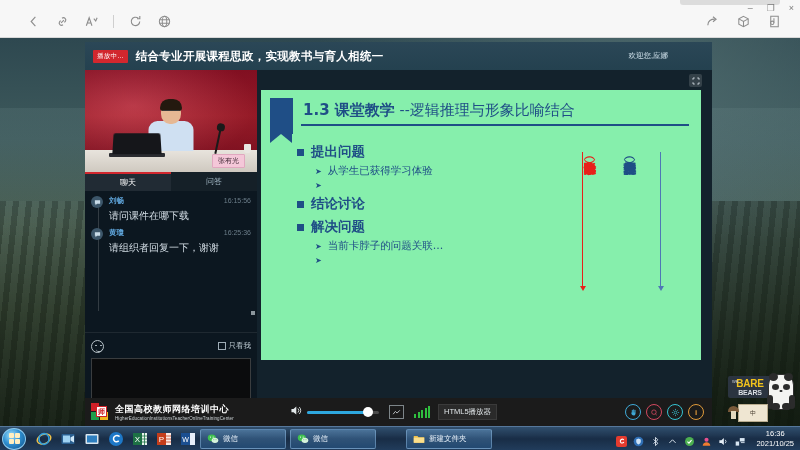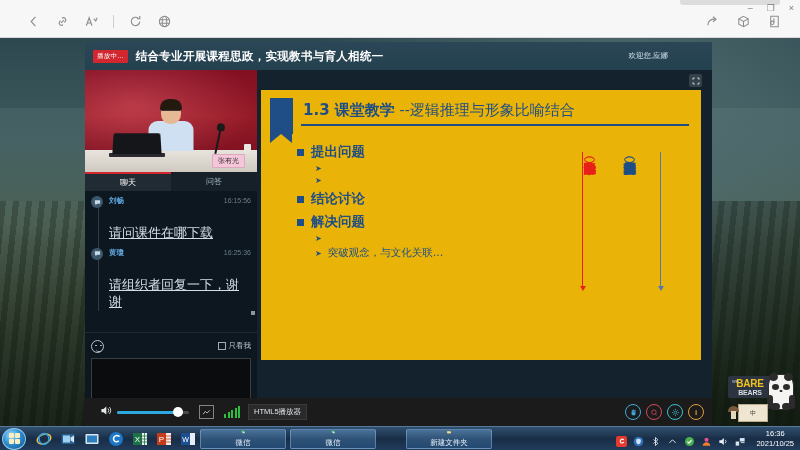--- a/index.html
+++ b/index.html
@@ -127,21 +127,21 @@
   .chat-rail { position: absolute; left: 13px; top: 12px; bottom: 8px; width: 1px; background: rgba(255,255,255,.16); }
   .msg { position: relative; margin-bottom: 6px; padding-left: 18px; }
   .msg-avatar {
     position: absolute; left: 0; top: 0; width: 12px; height: 12px; border-radius: 50%;
     background: #3c566a; display: flex; align-items: center; justify-content: center;
   }
   .msg-avatar svg { width: 7px; height: 7px; color: #c8dbe8; }
   .msg-head { display: flex; align-items: baseline; justify-content: space-between; }
   .msg-name { font-size: 7.5px; color: #5ea3d8; font-weight: bold; font-family: Liberation Serif, serif; }
   .msg-time { font-size: 7px; color: #6b7d89; }
-  .msg-text { font-size: 13px; color: #d4dee6; margin-top: 19px; line-height: 1.3; text-decoration: underline; }
+  .msg-text { font-size: 10px; color: #d4dee6; margin-top: 3px; line-height: 1.3; }
   .chat-scroll-nub { position: absolute; right: 2px; bottom: 4px; width: 4px; height: 4px; background: #8b969c; }
 
   .chat-foot { position: absolute; left: 0; bottom: 0; width: 100%; height: 74px;
     border-top: 1px solid rgba(255,255,255,.08); padding: 5px 6px; }
   .chat-foot-row { display: flex; align-items: center; justify-content: space-between; height: 16px; }
   .emoji-btn { width: 13px; height: 13px; border-radius: 50%; border: 1px solid #b9c4ca;
     position: relative; cursor: pointer; }
   .emoji-btn::before { content:""; position:absolute; left:3px; top:4px; width:1.5px; height:1.5px;
     border-radius:50%; background:#b9c4ca; box-shadow: 5px 0 0 #b9c4ca; }
   .emoji-btn::after { content:""; position:absolute; left:3.5px; top:7px; width:6px; height:3px;
@@ -153,21 +153,21 @@
     border: 1px solid #3a3d3f; }
 
   
   .slide-wrap { position: relative; flex: 1; background: #13222c; padding: 6px 8px 6px 4px; }
   .expand-btn { position: absolute; right: 10px; top: 4px; width: 13px; height: 13px;
     background: rgba(255,255,255,.14); border-radius: 2px; display:flex; align-items:center;
     justify-content:center; cursor: pointer; }
   .expand-btn svg { width: 8px; height: 8px; color: #e4eef4; }
   .slide {
     position: absolute; left: 4px; top: 20px; width: 440px; height: 270px;
-    background: #eab308; overflow: hidden;
+    background: #86efac; overflow: hidden;
   }
   .slide-ribbon { position: absolute; left: 9px; top: 8px; width: 23px; height: 36px; background: #1f4e86; }
   .slide-ribbon::after { content:""; position:absolute; left:0; bottom:-9px; border-left:11.5px solid #1f4e86;
     border-right:11.5px solid #1f4e86; border-bottom:9px solid transparent; }
   .slide-title { position: absolute; left: 42px; top: 11px; right: 12px;
     font-size: 15px; color: #1f4e86; font-weight: bold; white-space: nowrap;
     font-family: "DejaVu Sans", sans-serif; }
   .slide-title .sub { font-weight: normal; font-family: "DejaVu Serif", serif; }
   .slide-rule { position: absolute; left: 40px; right: 12px; top: 34px; height: 1.5px; background: #1f4e86; }
 
@@ -264,21 +264,21 @@
     border: 1px solid #8ecbf0; display: flex; align-items: center; justify-content: center; cursor: pointer; }
   .orb-flag { width: 11px; height: 11px; display: grid; grid-template-columns: 1fr 1fr;
     grid-template-rows: 1fr 1fr; gap: 1px; }
   .orb-flag i { display: block; background: #ffefc0; border-radius: 1px; }
   .qlaunch { display: flex; align-items: center; gap: 8px; margin-left: 10px; }
   .ql { width: 16px; height: 16px; cursor: pointer; }
   .tb-item { height: 20px; margin-left: 4px; padding: 0 6px; display: flex; align-items: center;
     gap: 4px; border: 1px solid rgba(150,195,235,.45); border-radius: 2px;
     background: linear-gradient(180deg, rgba(120,175,225,.42), rgba(40,95,150,.42));
     color: #eaf3fb; font-size: 7.5px; white-space: nowrap; cursor: pointer; }
-  .tb-item.wide { min-width: 86px; flex-direction: column; }
+  .tb-item.wide { min-width: 86px; }
   .tray { margin-left: auto; display: flex; align-items: center; gap: 6px; padding-right: 6px; }
   .tray-ic { width: 11px; height: 11px; cursor: pointer; }
   .clock { color: #fff; font-size: 7.5px; text-align: center; line-height: 1.25;
     padding-left: 4px; cursor: pointer; }
 </style>
 </head>
 <body>
 
 <div id="app">
 
@@ -445,50 +445,63 @@
           </div>
           <div class="slide-rule"></div>
 
           <div class="bullets">
             <div class="b1">
               <span class="b1-sq"></span>
               <span class="b1-txt">提出问题</span>
             </div>
             <div class="b2">
               <span class="b2-ar">➤</span>
+              <span class="b2-txt">从学生已获得学习体验</span>
             </div>
             <div class="b2">
               <span class="b2-ar">➤</span>
             </div>
             <div class="b1">
               <span class="b1-sq"></span>
               <span class="b1-txt">结论讨论</span>
             </div>
             <div class="b1">
               <span class="b1-sq"></span>
               <span class="b1-txt">解决问题</span>
             </div>
             <div class="b2">
               <span class="b2-ar">➤</span>
+              <span class="b2-txt">当前卡脖子的问题关联…</span>
             </div>
             <div class="b2">
               <span class="b2-ar">➤</span>
-              <span class="b2-txt">突破观念，与文化关联…</span>
             </div>
           </div>
 
           <div class="vline vline-red"></div>
           <div class="vert-col vert-red">形象比喻（诠释）</div>
           <div class="vert-col vert-blue">逻辑推理（解释）</div>
           <div class="vline vline-blue"></div>
         </div>
       </div>
     </div>
 
     <div class="player">
+      <div class="brand">
+        <div class="brand-mark">
+          <span class="sq r"></span>
+            <span class="sq g"></span>
+            <span class="sq y"></span>
+          <span class="w">师</span>
+        </div>
+        <div class="brand-text">
+          <div class="cn">全国高校教师网络培训中心</div>
+          <div class="en">HigherEducationInstitutionsTeacherOnlineTrainingCenter</div>
+        </div>
+      </div>
 
       <div class="vol">
         <span>
           <svg viewBox="0 0 16 16" fill="currentColor">
               <path d="M3 6h2.5L9 3v10L5.5 10H3z"></path>
               <path d="M11 5.5a3.6 3.6 0 010 5" fill="none" stroke="currentColor" stroke-width="1.1"></path>
               <path d="M12.7 3.8a6 6 0 010 8.4" fill="none" stroke="currentColor" stroke-width="1.1"></path>
             </svg>
         </span>
         <span class="vol-track">

